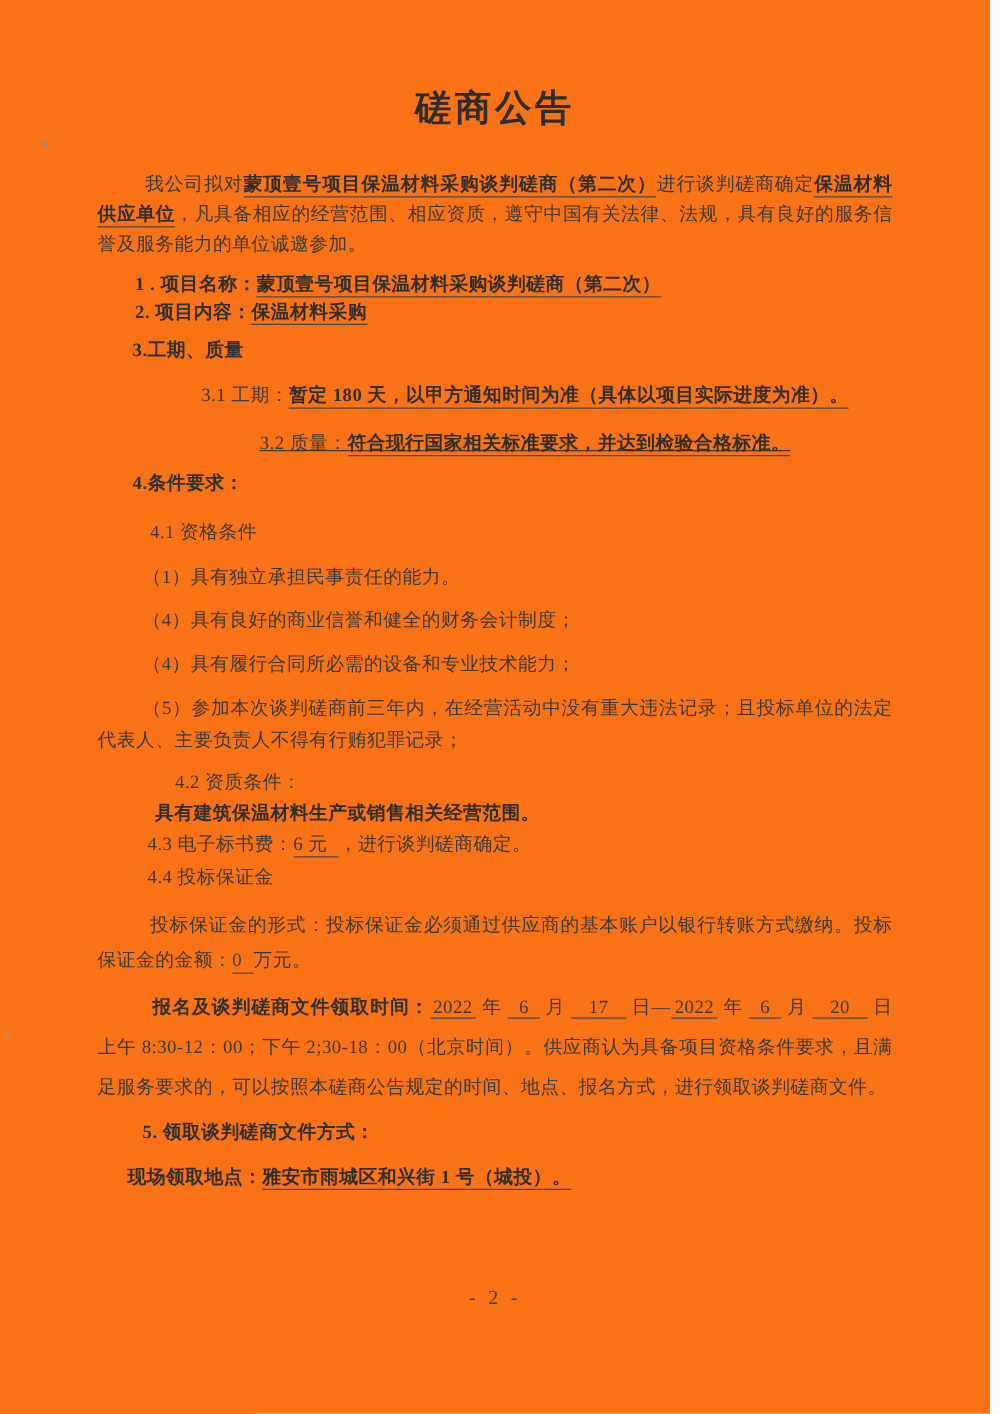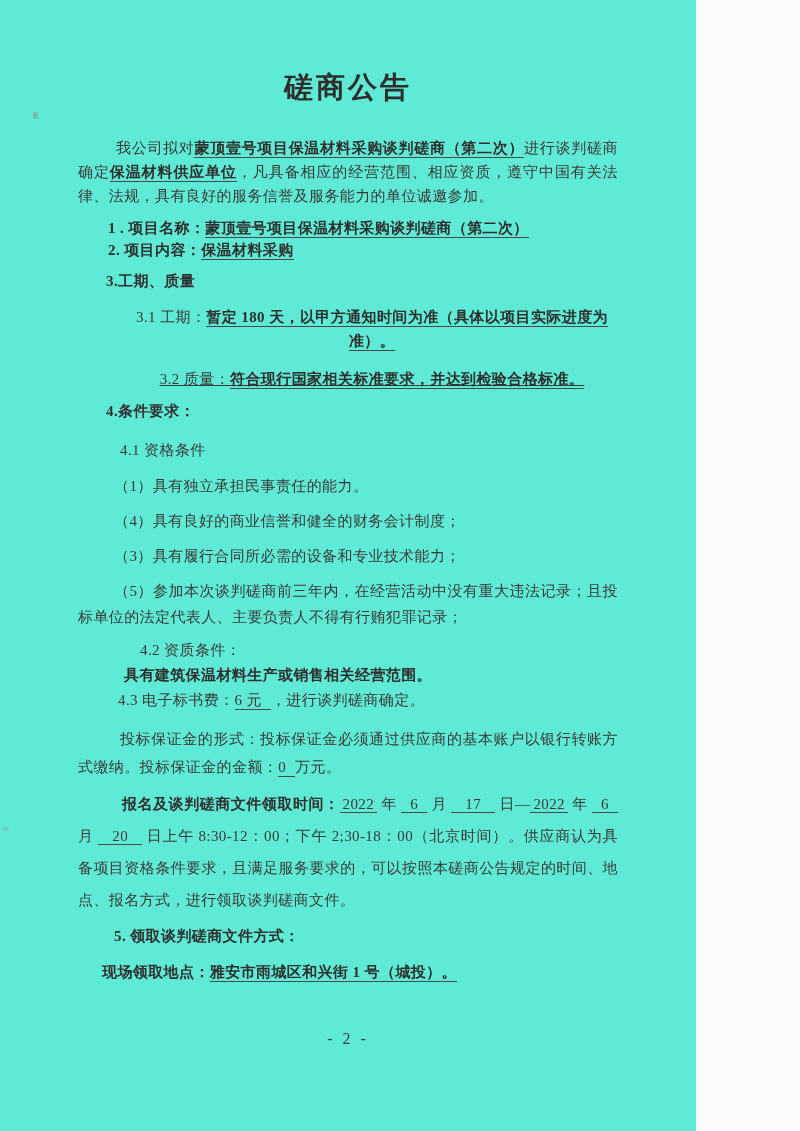--- a/index.html
+++ b/index.html
@@ -5,22 +5,22 @@
   * { margin: 0; padding: 0; box-sizing: border-box; }
   html, body { background: #fcfcfb; }
   body {
     width: 800px; height: 1131px;
     font-family: "Liberation Serif", serif;
     color: #3a3a3a;
     -webkit-font-smoothing: antialiased;
   }
   .page {
     position: relative;
-    width: 696px; height: 1131px;
-    background: #5eead4;
+    width: 792px; height: 1131px;
+    background: #f97316;
     overflow: hidden;
     padding: 0 78px;
   }
   .title {
     margin-top: 68px;
     text-align: center;
     font-size: 29px;
     font-weight: 700;
     letter-spacing: 3px;
     color: #2e2e2e;
@@ -93,30 +93,31 @@
 
   <p class="sub-item second"><span>3.2 质量：</span><span class="bu">符合现行国家相关标准要求，并达到检验合格标准。</span></p>
 
   <p class="sec-head">4.条件要求：</p>
 
   <p class="q-head">4.1 资格条件</p>
 
   <div class="qual">
     <p class="first">（1）具有独立承担民事责任的能力。</p>
     <p>（4）具有良好的商业信誉和健全的财务会计制度；</p>
-    <p>（3）具有履行合同所必需的设备和专业技术能力；</p>
+    <p>（4）具有履行合同所必需的设备和专业技术能力；</p>
     <p>（5）参加本次谈判磋商前三年内，在经营活动中没有重大违法记录；且投标单位的法定代表人、主要负责人不得有行贿犯罪记录；</p>
   </div>
 
   <p class="apt-head">4.2 资质条件：</p>
 
   <p class="apt-value">具有建筑保温材料生产或销售相关经营范围。</p>
 
   <p class="fee-row"><span>4.3 电子标书费：</span><span class="u pad-r">6 元</span><span>，进行谈判磋商确定。</span></p>
 
+  <p class="deposit-head">4.4 投标保证金</p>
 
   <p class="flow-para"><span>投标保证金的形式：投标保证金必须通过供应商的基本账户以银行转账方式缴纳。投标保证金的金额：</span><span class="u pad-r">0</span><span>万元。</span></p>
 
   <p class="reg-para"><span class="b">报名及谈判磋商文件领取时间：</span><span class="u pad-y">2022</span><span> 年 </span><span class="u pad-m">6</span><span> 月 </span><span class="u pad-d">17</span><span> 日—</span><span class="u pad-y">2022</span><span> 年 </span><span class="u pad-m">6</span><span> 月 </span><span class="u pad-d">20</span><span> 日上午 </span><span>8:30-12：00；下午 2;30-18：00（北京时间）。供应商认为具备项目资格条件要求，且满足服务要求的，可以按照本磋商公告规定的时间、地点、报名方式，进行领取谈判磋商文件。</span></p>
 
   <p class="pickup-head">5. 领取谈判磋商文件方式：</p>
 
   <p class="pickup-loc"><span class="b">现场领取地点：</span><span class="bu">雅安市雨城区和兴街 1 号（城投）。</span></p>
 
   <div class="page-number">- 2 -</div>

